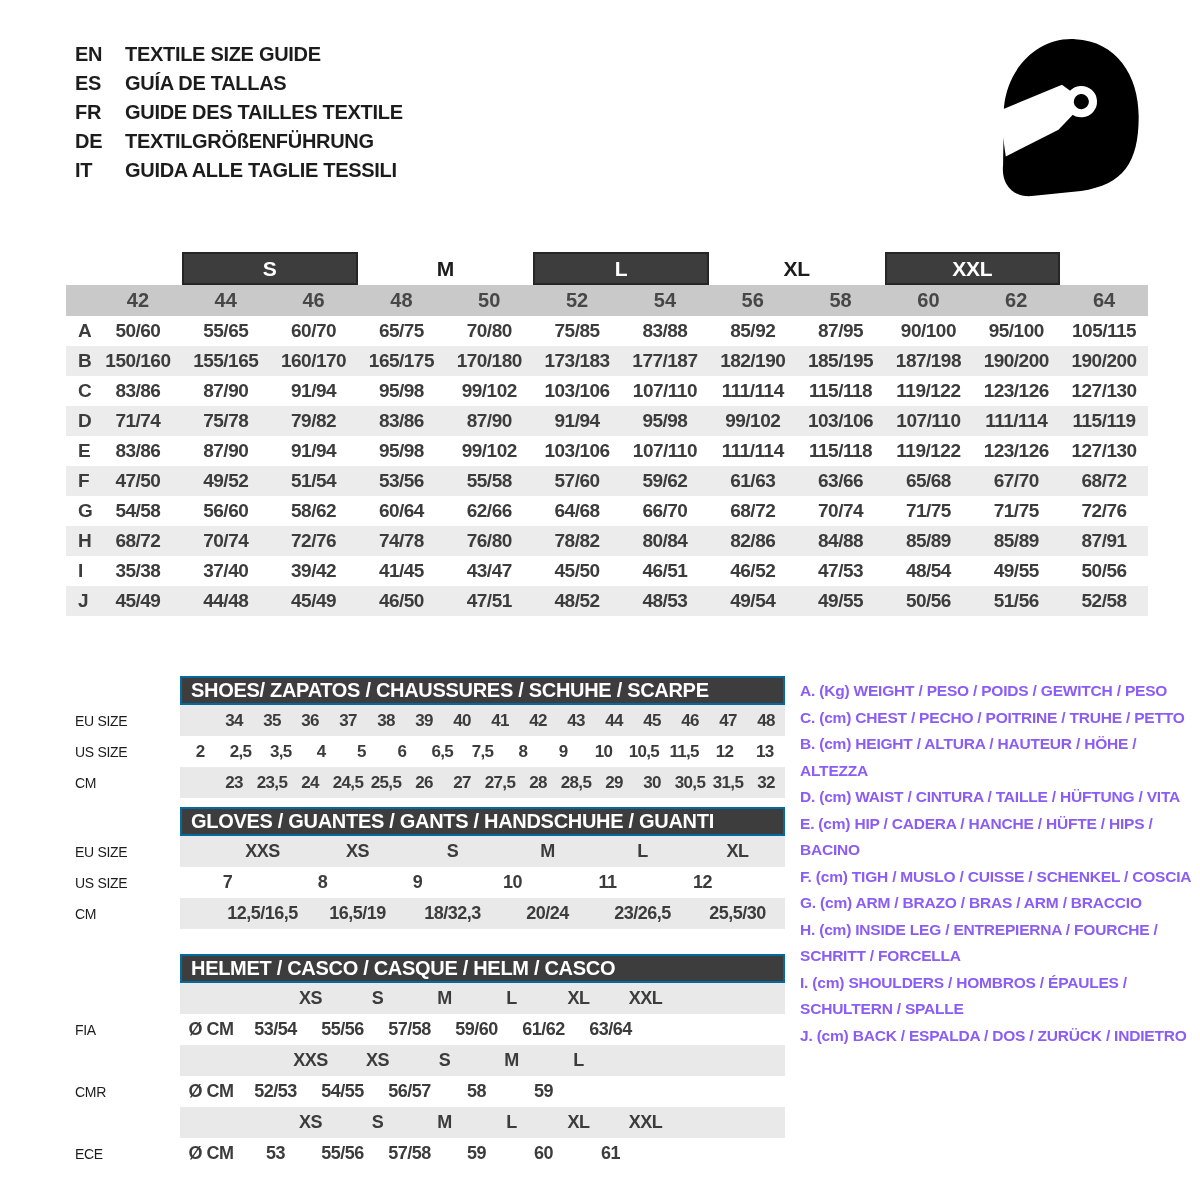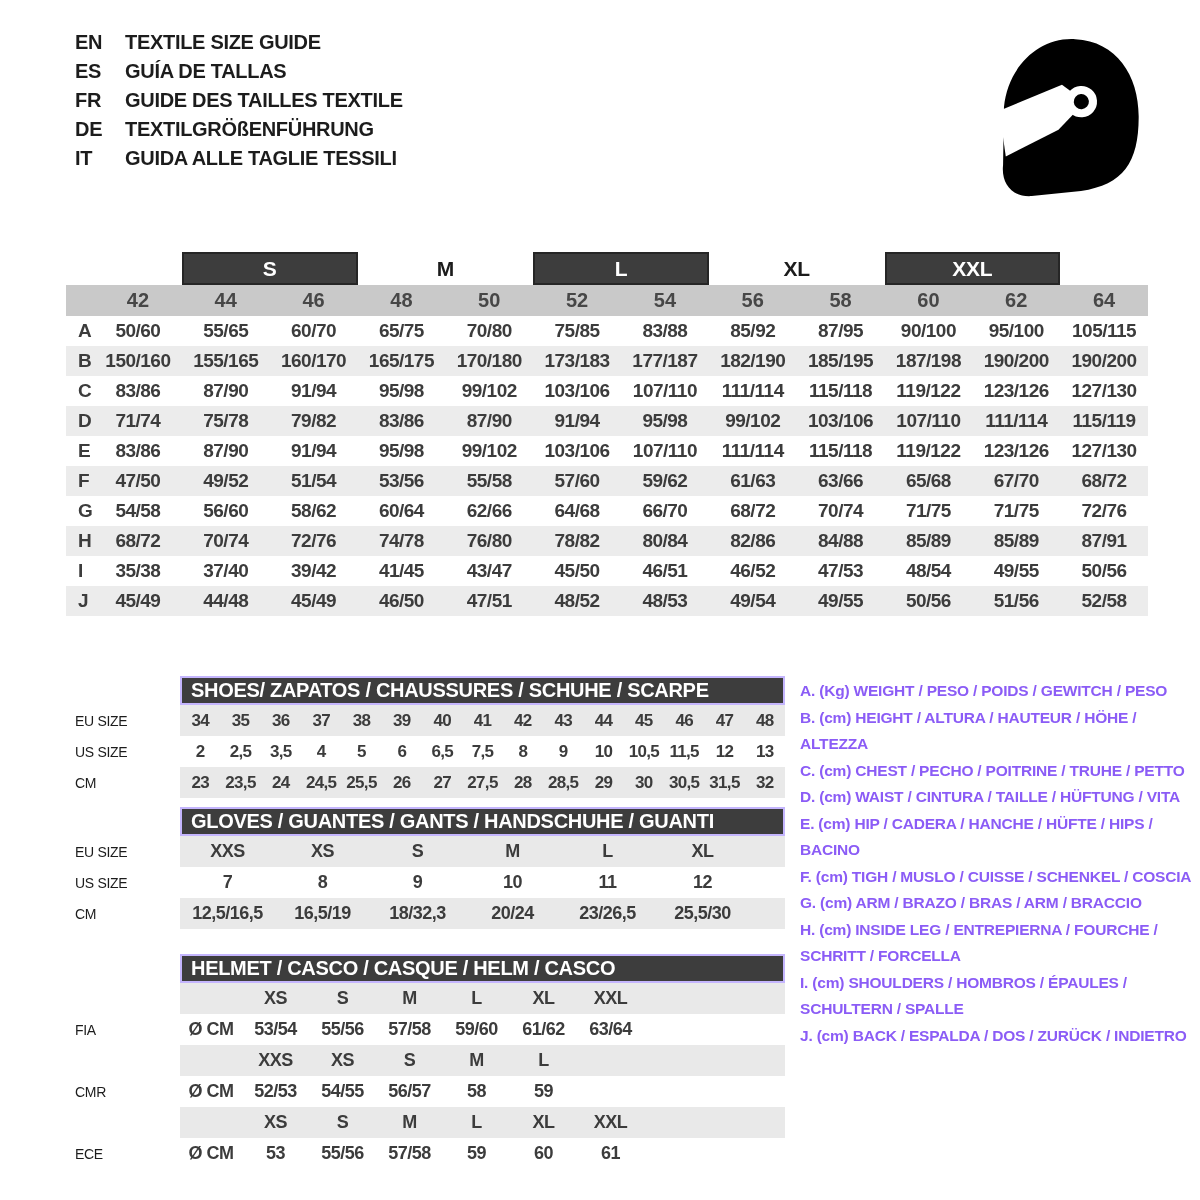--- a/index.html
+++ b/index.html
@@ -1,20 +1,20 @@
 <!DOCTYPE html>
 <html><head>
 <meta charset="utf-8">
 <style>
   html,body{margin:0;padding:0;background:#fff;}
   .page{position:relative;width:1200px;height:1200px;background:#ffffff;overflow:hidden;
         font-family:"Liberation Sans",sans-serif;color:#1c1c1c;}
 
   
-  .lang-block{position:absolute;left:75px;top:28px;}
+  .lang-block{position:absolute;left:75px;top:40px;}
   .lang-row{display:flex;height:29px;align-items:center;font-weight:bold;font-size:20px;letter-spacing:-0.3px;}
   .lang-code{width:50px;flex:none;}
 
   
   .helmet-logo{position:absolute;left:982px;top:30px;width:165px;height:182px;}
 
   
   .main-table{position:absolute;left:66px;top:252px;width:1082px;}
   .grid13{display:grid;grid-template-columns:28px repeat(12,1fr);}
   .group-row{height:33px;}
@@ -23,25 +23,25 @@
   .band{height:31px;background:#c9c9c9;}
   .band-cell{display:flex;align-items:center;justify-content:center;font-weight:bold;font-size:20px;color:#474747;}
   .t-row{height:30px;}
   .t-row.stripe{background:#ececec;}
   .letter-cell{display:flex;align-items:center;padding-left:12px;font-weight:bold;font-size:19px;color:#3c3c3c;}
   .cell{display:flex;align-items:center;justify-content:center;font-weight:bold;font-size:19px;color:#3c3c3c;letter-spacing:-0.5px;}
 
   
   .lower-left{position:absolute;left:66px;top:676px;width:719px;}
   .sec-row{display:grid;grid-template-columns:114px 605px;}
-  .bar{height:25px;background:#3d3d3d;border:2px solid #c4b5fd;color:#fff;font-weight:bold;font-size:20px;
+  .bar{height:25px;background:#3d3d3d;border:2px solid #0369a1;color:#fff;font-weight:bold;font-size:20px;
        display:flex;align-items:center;padding-left:9px;letter-spacing:-0.3px;}
   .side-label{display:flex;align-items:center;font-weight:normal;font-size:14px;padding-left:9px;letter-spacing:-0.3px;}
   .vals{height:31px;display:grid;align-items:center;}
-  .vals.stripe2{background:#e9e9e9;}
+  .vals.stripe2{background:#e9e9e9;padding-left:35px;}
   .grid15{grid-template-columns:repeat(15,1fr);}
   .grid6{grid-template-columns:repeat(6,95px) 1fr;}
   .gridH{grid-template-columns:62px repeat(6,67px) 1fr;}
   .vcell{text-align:center;font-weight:bold;color:#3c3c3c;letter-spacing:-0.5px;font-size:18px;}
   .grid15 .vcell{font-size:17px;letter-spacing:-0.7px;}
   .gap-s{height:9px;}
   .gap-m{height:25px;}
 
   
   .legend{position:absolute;left:800px;top:678px;width:394px;}
@@ -457,22 +457,22 @@
               <div class="vcell">61</div>
             </div>
           </div>
         </div>
     </div>
 
   </div>
 
   <div class="legend">
       <div class="legend-item"><span>A.</span> <span>(Kg)</span> <span>WEIGHT / PESO / POIDS / GEWITCH / PESO</span></div>
+      <div class="legend-item"><span>C.</span> <span>(cm)</span> <span>CHEST / PECHO / POITRINE / TRUHE / PETTO</span></div>
       <div class="legend-item"><span>B.</span> <span>(cm)</span> <span>HEIGHT / ALTURA / HAUTEUR / HÖHE / ALTEZZA</span></div>
-      <div class="legend-item"><span>C.</span> <span>(cm)</span> <span>CHEST / PECHO / POITRINE / TRUHE / PETTO</span></div>
       <div class="legend-item"><span>D.</span> <span>(cm)</span> <span>WAIST / CINTURA / TAILLE / HÜFTUNG / VITA</span></div>
       <div class="legend-item"><span>E.</span> <span>(cm)</span> <span>HIP / CADERA / HANCHE / HÜFTE / HIPS / BACINO</span></div>
       <div class="legend-item"><span>F.</span> <span>(cm)</span> <span>TIGH / MUSLO / CUISSE / SCHENKEL / COSCIA</span></div>
       <div class="legend-item"><span>G.</span> <span>(cm)</span> <span>ARM / BRAZO / BRAS / ARM / BRACCIO</span></div>
       <div class="legend-item"><span>H.</span> <span>(cm)</span> <span>INSIDE LEG / ENTREPIERNA / FOURCHE / SCHRITT / FORCELLA</span></div>
       <div class="legend-item"><span>I.</span> <span>(cm)</span> <span>SHOULDERS / HOMBROS / ÉPAULES / SCHULTERN / SPALLE</span></div>
       <div class="legend-item"><span>J.</span> <span>(cm)</span> <span>BACK / ESPALDA / DOS / ZURÜCK / INDIETRO</span></div>
     </div>
 
 </div>

